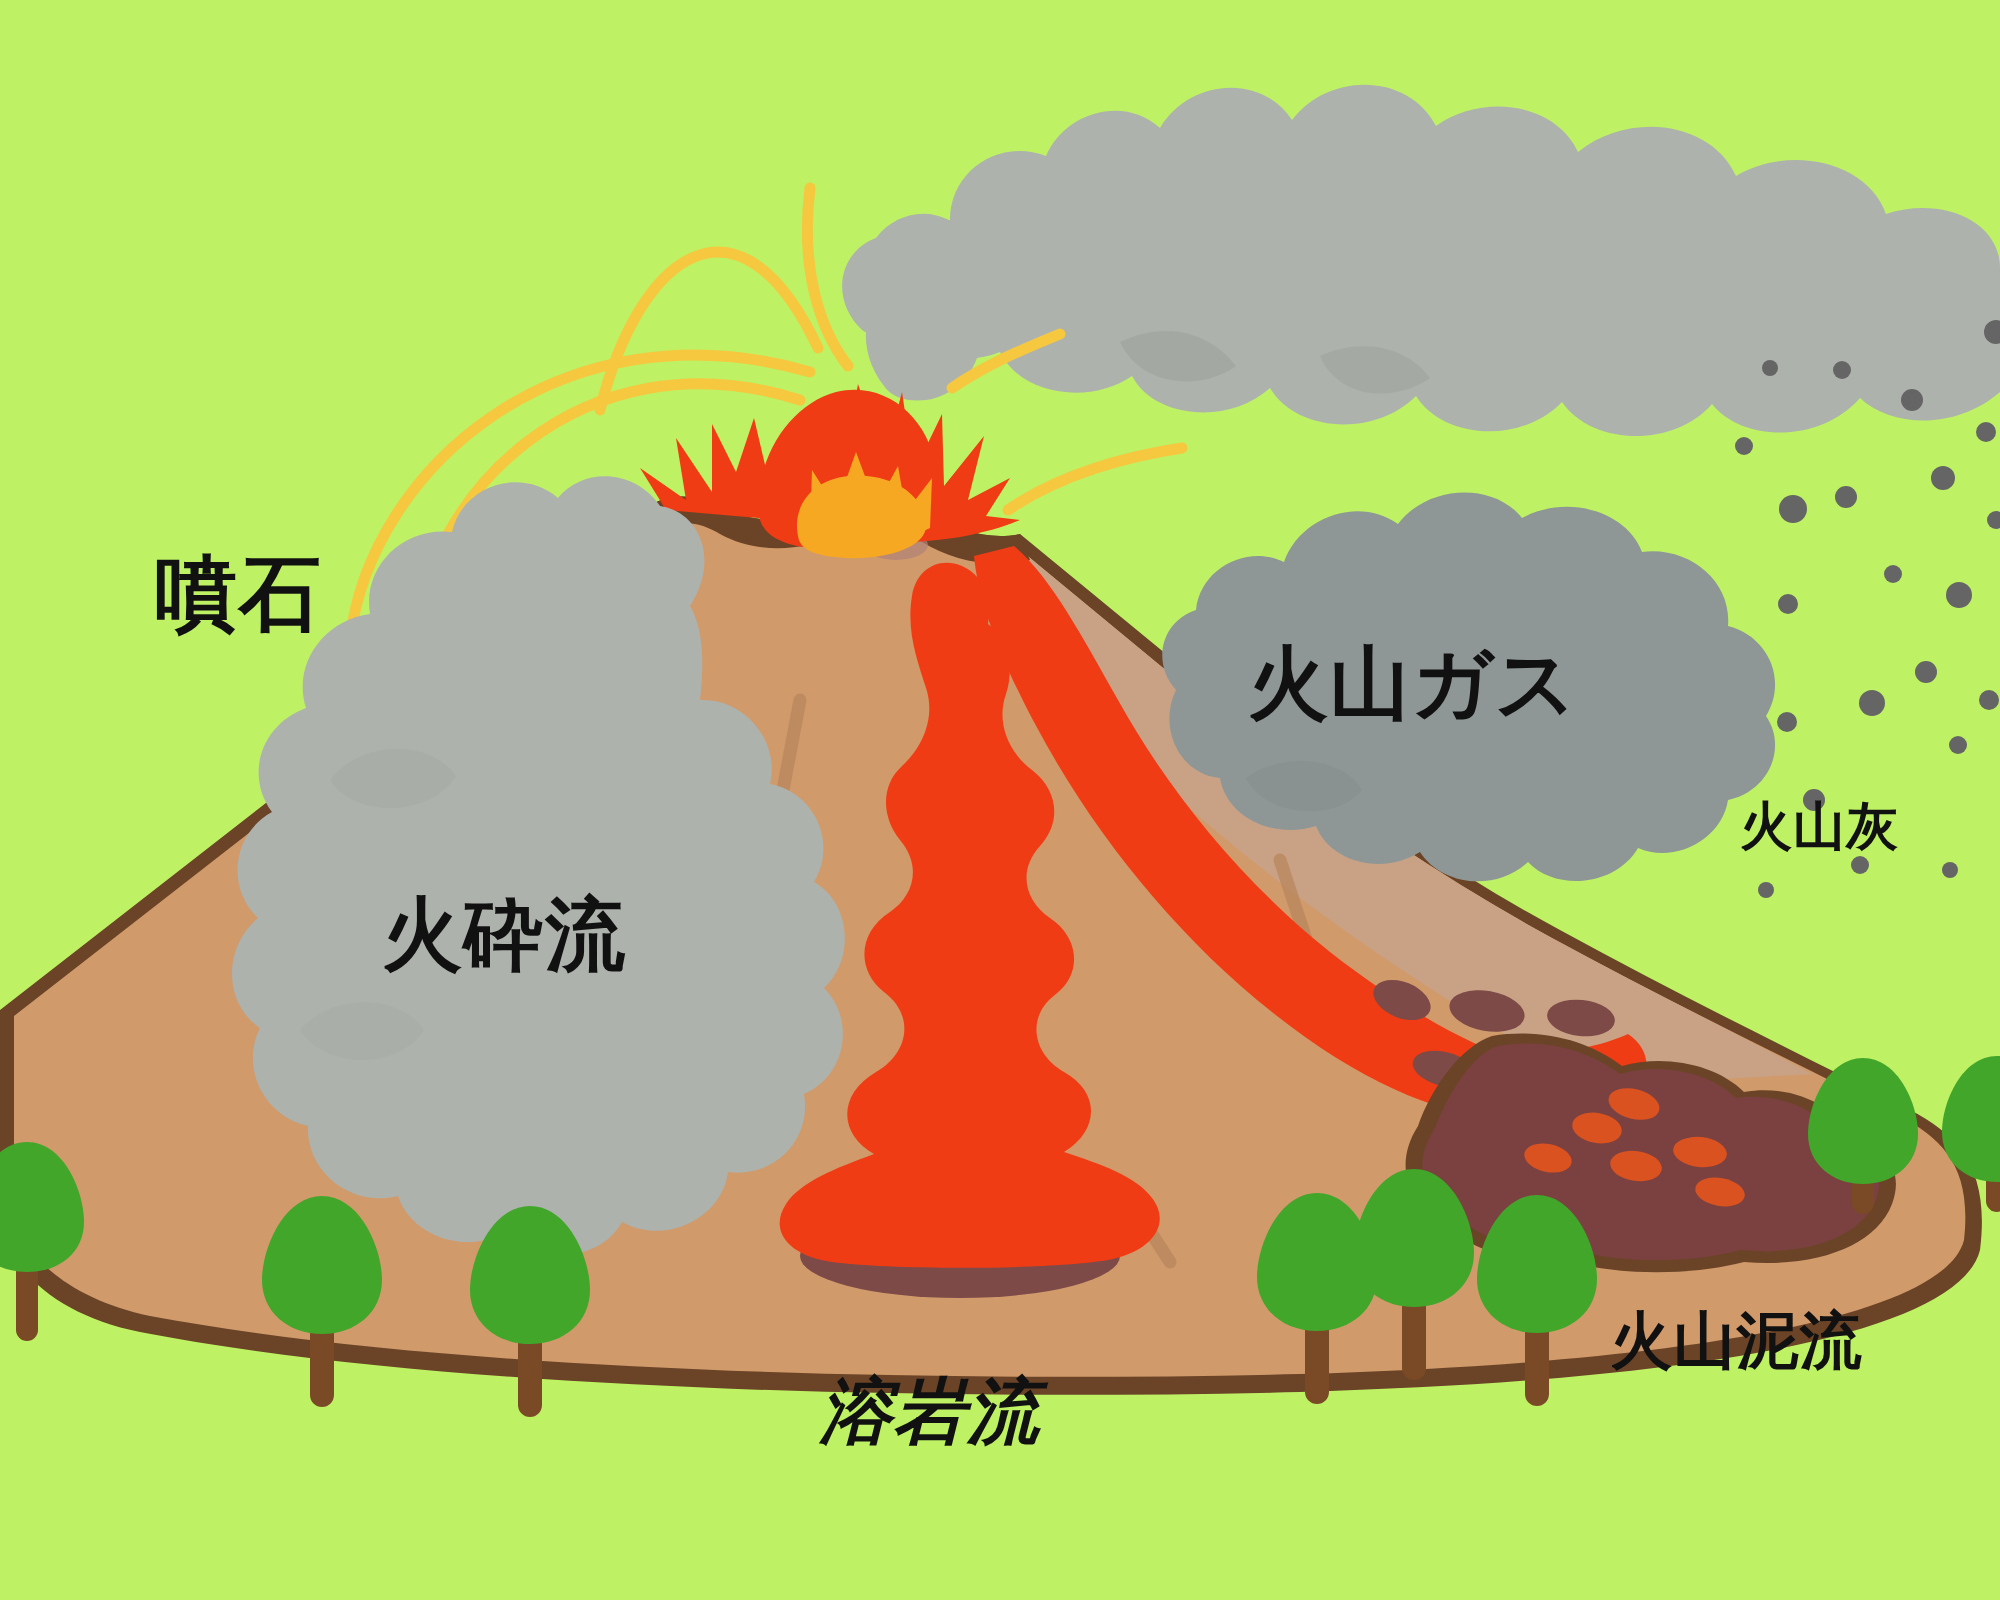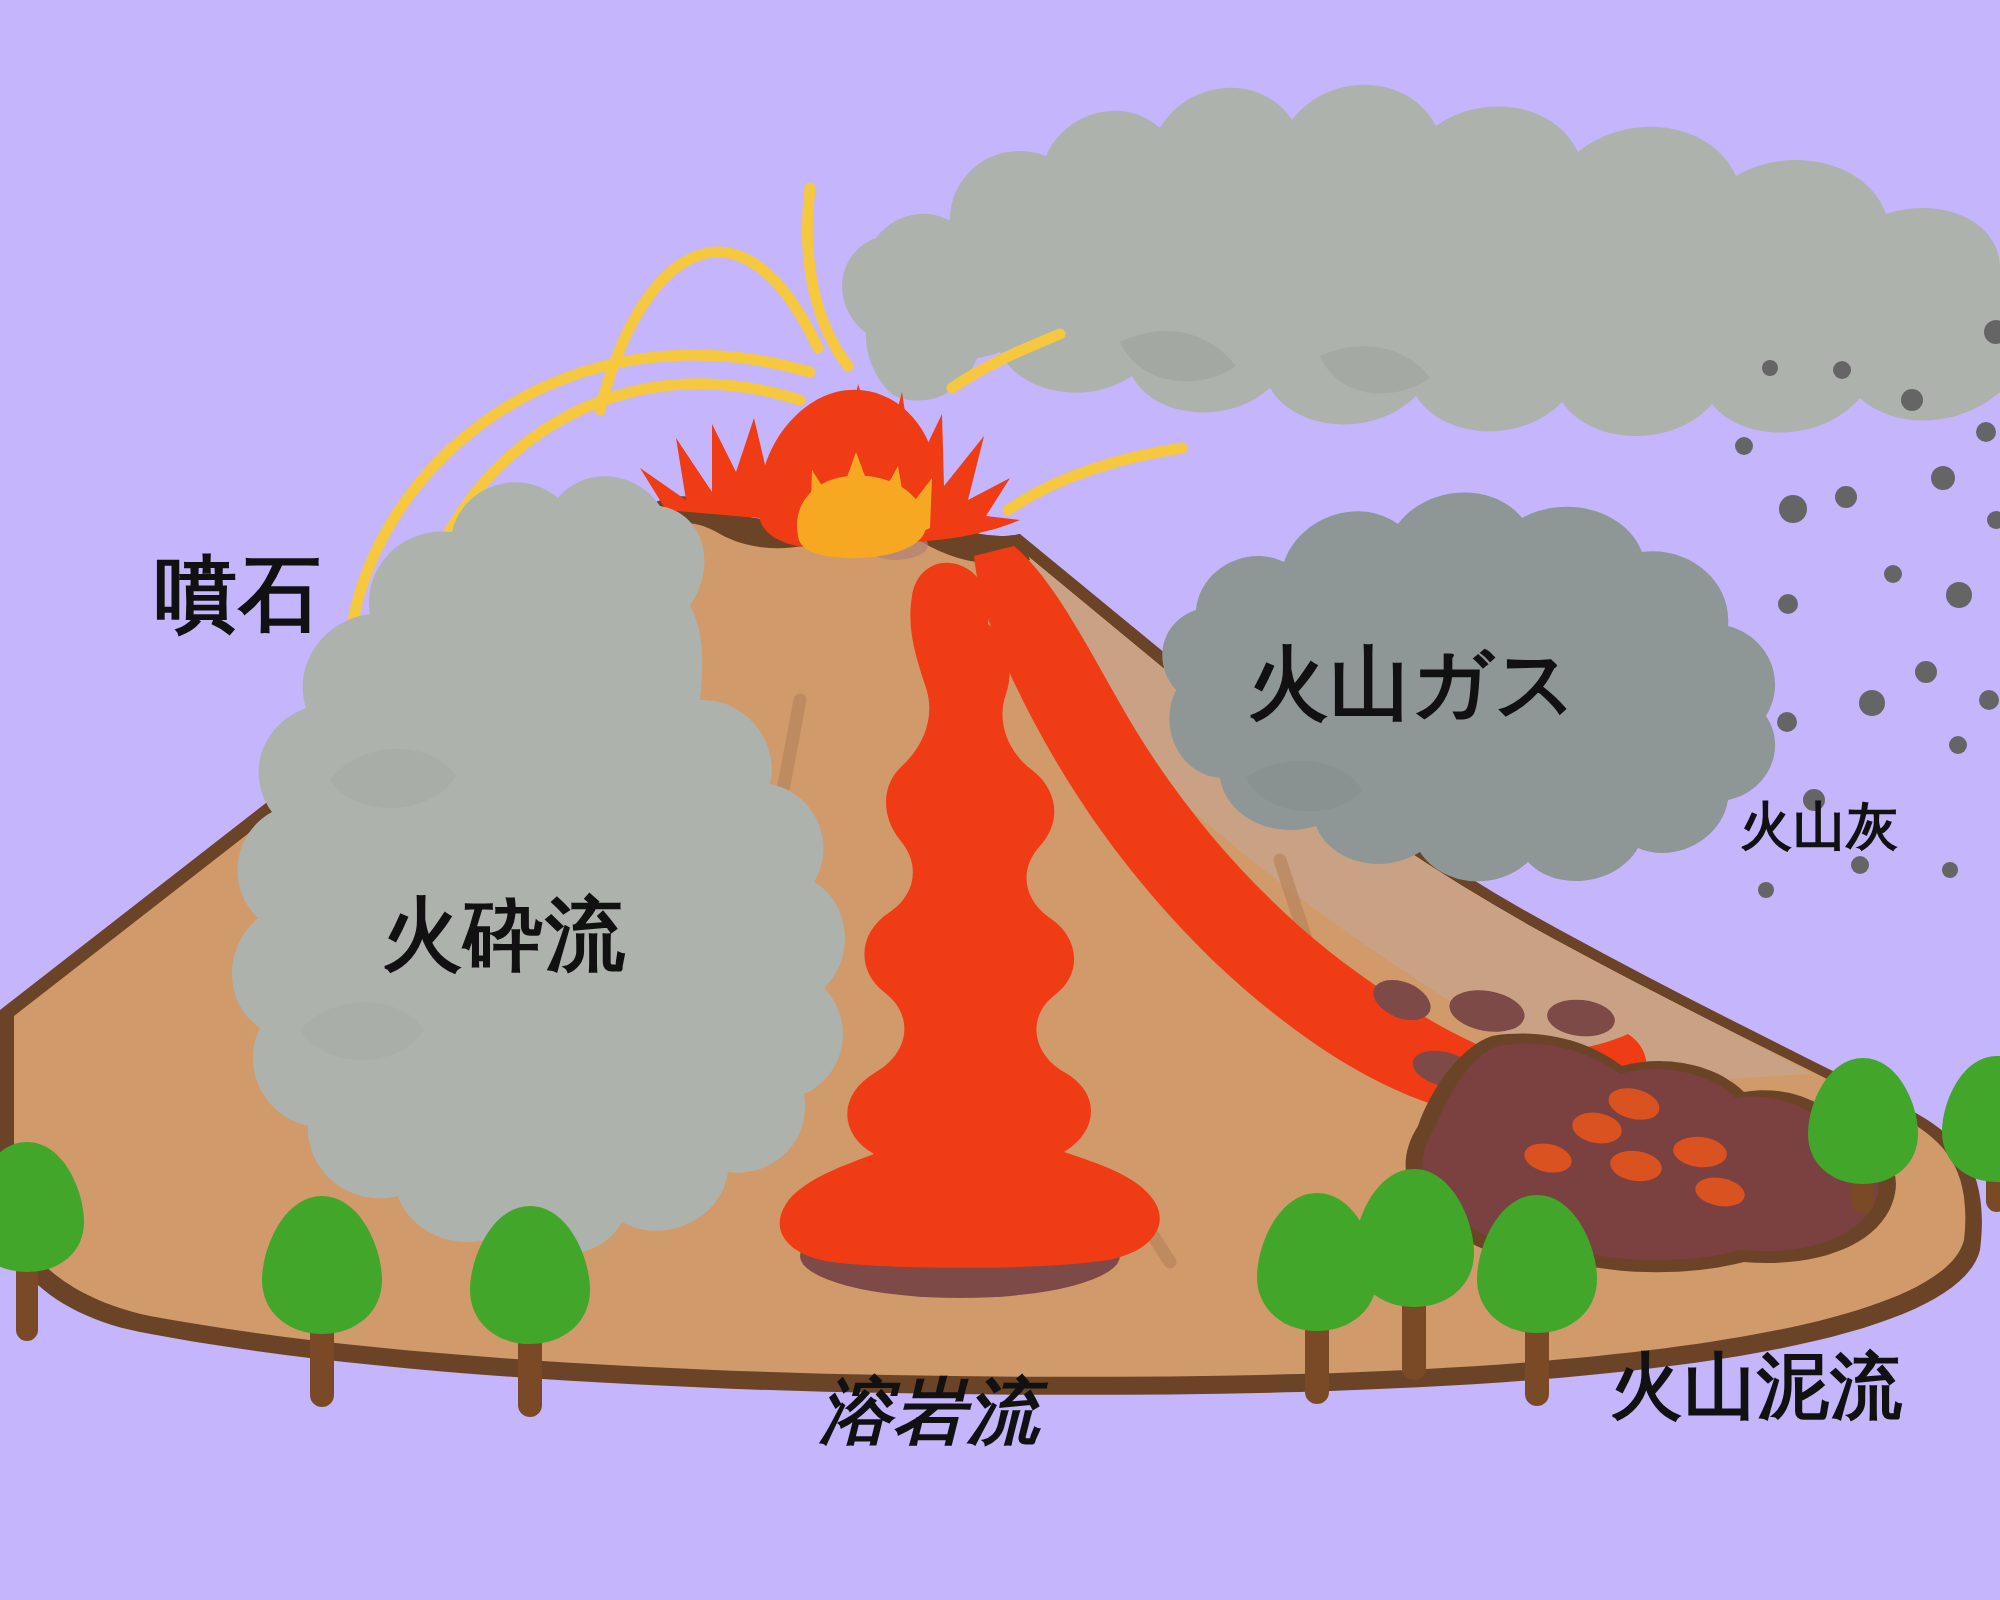--- a/index.html
+++ b/index.html
@@ -5,21 +5,21 @@
 <style>
   html, body {
     margin: 0;
     padding: 0;
     background: #ffffff;
   }
   #stage {
     position: relative;
     width: 2000px;
     height: 1600px;
-    background: #c4b5fd;
+    background: #bef264;
     overflow: hidden;
     font-family: "DejaVu Sans", "Liberation Sans", sans-serif;
   }
   #art {
     position: absolute;
     inset: 0;
     width: 2000px;
     height: 1600px;
     display: block;
   }
@@ -31,21 +31,21 @@
     letter-spacing: 0.02em;
     white-space: nowrap;
     line-height: 1;
     user-select: none;
   }
   .lbl-funseki   { left: 155px;  top: 553px;  font-size: 82px; }
   .lbl-kasairyu  { left: 338px;  top: 895px;  font-size: 80px; margin-left: 44px; }
   .lbl-gas       { left: 1248px; top: 608px;  font-size: 80px; margin-top: 36px; }
   .lbl-kazanbai  { left: 1740px; top: 800px;  font-size: 52px; }
   .lbl-yougan    { left: 820px;  top: 1375px; font-size: 72px; font-style: italic; }
-  .lbl-deiryu    { left: 1610px; top: 1310px; font-size: 72px; margin-top: 40px; }
+  .lbl-deiryu    { left: 1610px; top: 1310px; font-size: 62px; }
 </style>
 </head>
 <body>
 
 <div id="stage">
 
   <svg id="art" viewBox="0 0 2000 1600" xmlns="http://www.w3.org/2000/svg">
 
     <g>
       <path fill="#aeb2ad" d="

